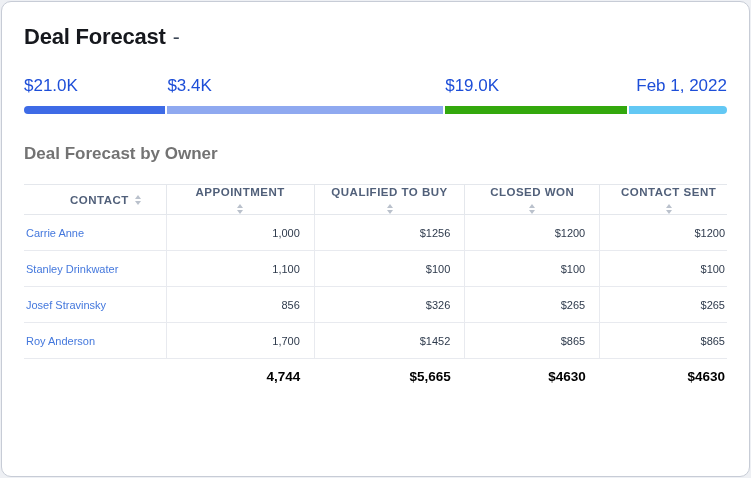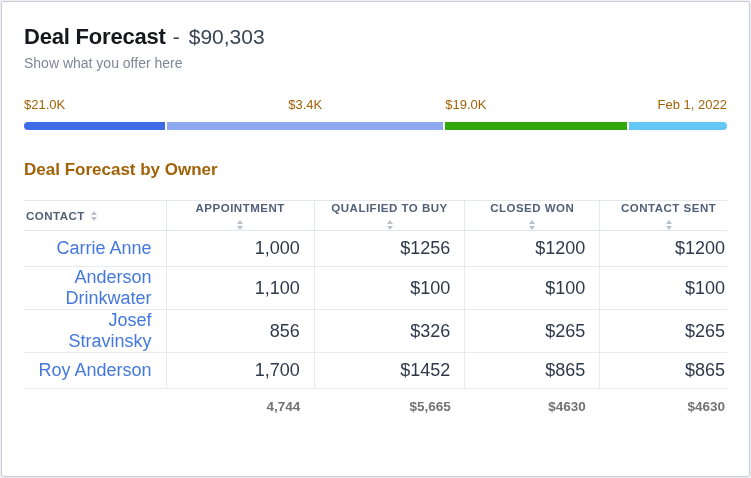--- a/index.html
+++ b/index.html
@@ -7,43 +7,43 @@
   body {
     width: 751px; height: 478px;
     background: #eef0f4;
     font-family: "Liberation Sans", sans-serif;
     -webkit-font-smoothing: antialiased;
   }
   .card {
     width: 749px; height: 476px; margin: 1px;
     background: #ffffff;
     border: 1px solid #c7ccd6;
-    border-radius: 3px;
+    border-radius: 10px;
     padding: 14px 22px 0 22px;
     overflow: hidden;
   }
   .title-row { display: flex; align-items: baseline; gap: 9px; margin-top: 8px; }
   .page-title { font-size: 22px; font-weight: 700; color: #16181d; letter-spacing: -0.2px; }
   .page-amount-sep, .page-amount { font-size: 21px; font-weight: 400; color: #3a4554; }
   .page-amount-sep { margin-left: -2px; }
   .subtitle { margin-top: 5px; font-size: 14px; color: #7d8795; }
 
   .progress-wrap { margin-top: 26px; }
   .progress-labels { display: flex; gap: 2px; }
   .bar-label {
     flex-basis: 0; min-width: 0;
-    font-size: 13px; color: #a16207;
+    font-size: 17px; color: #1d4ed8;
     white-space: nowrap; overflow: visible;
   }
   .progress-bar { display: flex; gap: 2px; margin-top: 10px; height: 8px; }
   .bar-seg { flex-basis: 0; height: 8px; }
   .bar-seg:first-child { border-radius: 4px 0 0 4px; }
   .bar-seg:last-child { border-radius: 0 4px 4px 0; }
 
-  .section-title { margin-top: 30px; font-size: 17px; font-weight: 700; color: #a16207; }
+  .section-title { margin-top: 30px; font-size: 17px; font-weight: 700; color: #737373; }
 
   table { width: 100%; margin-top: 20px; border-collapse: collapse; table-layout: fixed; }
   thead th {
     height: 30px; padding: 0 12px;
     border-top: 1px solid #e4e7ec;
     border-bottom: 1px solid #e4e7ec;
     border-right: 1px solid #e4e7ec;
     font-size: 11.5px; font-weight: 700; letter-spacing: 0.5px;
     color: #51607a; cursor: pointer;
   }
@@ -54,49 +54,47 @@
   .th-inner.al { justify-content: flex-start; }
   .sort-icon { display: inline-flex; flex-direction: column; gap: 2px; }
   .sort-icon b { display: block; width: 0; height: 0; border-left: 3.5px solid transparent; border-right: 3.5px solid transparent; }
   .sort-icon .up { border-bottom: 4px solid #bac1cc; }
   .sort-icon .dn { border-top: 4px solid #bac1cc; }
 
   tbody td {
     height: 36px; padding: 0 14px;
     border-bottom: 1px solid #e8eaef;
     border-right: 1px solid #e8eaef;
-    font-size: 18px; color: #2e3a4c;
+    font-size: 11px; color: #2e3a4c;
   }
   tbody td:first-child { padding-left: 2px; }
   tbody td:last-child { border-right: none; padding-right: 2px; }
   tfoot td {
     height: 36px; padding: 0 14px;
-    font-size: 13.5px; font-weight: 700; color: #737373;
+    font-size: 13.5px; font-weight: 700; color: #000000;
   }
   tfoot td:last-child { padding-right: 2px; }
-  .al { text-align: right; }
+  .al { text-align: left; margin-left: 44px; }
   .ar { text-align: right; }
   .contact-link { color: #4478dd; text-decoration: none; cursor: pointer; }
 </style>
 </head>
 <body>
 
 <div class="card">
 
   <div class="title-row">
     <span class="page-title">Deal Forecast</span>
     <span class="page-amount-sep">-</span>
-    <span class="page-amount">$90,303</span>
   </div>
-  <div class="subtitle">Show what you offer here</div>
 
   <div class="progress-wrap">
     <div class="progress-labels">
         <div class="bar-label" style="flex-grow: 142;">$21.0K</div>
-        <div class="bar-label" style="flex-grow: 277; text-align: center;">$3.4K</div>
+        <div class="bar-label" style="flex-grow: 277;">$3.4K</div>
         <div class="bar-label" style="flex-grow: 183;">$19.0K</div>
         <div class="bar-label" style="flex-grow: 98; text-align: right;">Feb 1, 2022</div>
       </div>
     <div class="progress-bar">
         <div class="bar-seg" style="flex-grow: 142; background: rgb(62, 107, 230);"></div>
         <div class="bar-seg" style="flex-grow: 277; background: rgb(143, 169, 240);"></div>
         <div class="bar-seg" style="flex-grow: 183; background: rgb(51, 168, 13);"></div>
         <div class="bar-seg" style="flex-grow: 98; background: rgb(99, 200, 244);"></div>
       </div>
   </div>
@@ -155,21 +153,21 @@
     </thead>
     <tbody>
         <tr>
           <td class="al"><a class="contact-link">Carrie Anne</a></td>
           <td class="ar">1,000</td>
           <td class="ar">$1256</td>
           <td class="ar">$1200</td>
           <td class="ar">$1200</td>
         </tr>
         <tr>
-          <td class="al"><a class="contact-link">Anderson Drinkwater</a></td>
+          <td class="al"><a class="contact-link">Stanley Drinkwater</a></td>
           <td class="ar">1,100</td>
           <td class="ar">$100</td>
           <td class="ar">$100</td>
           <td class="ar">$100</td>
         </tr>
         <tr>
           <td class="al"><a class="contact-link">Josef Stravinsky</a></td>
           <td class="ar">856</td>
           <td class="ar">$326</td>
           <td class="ar">$265</td>

